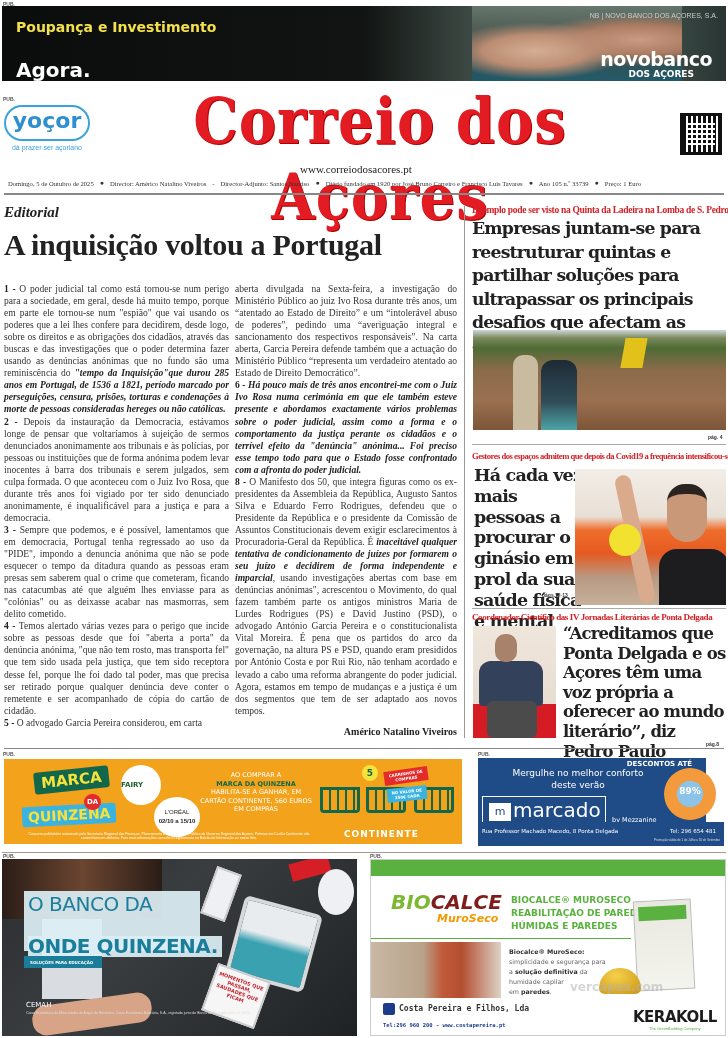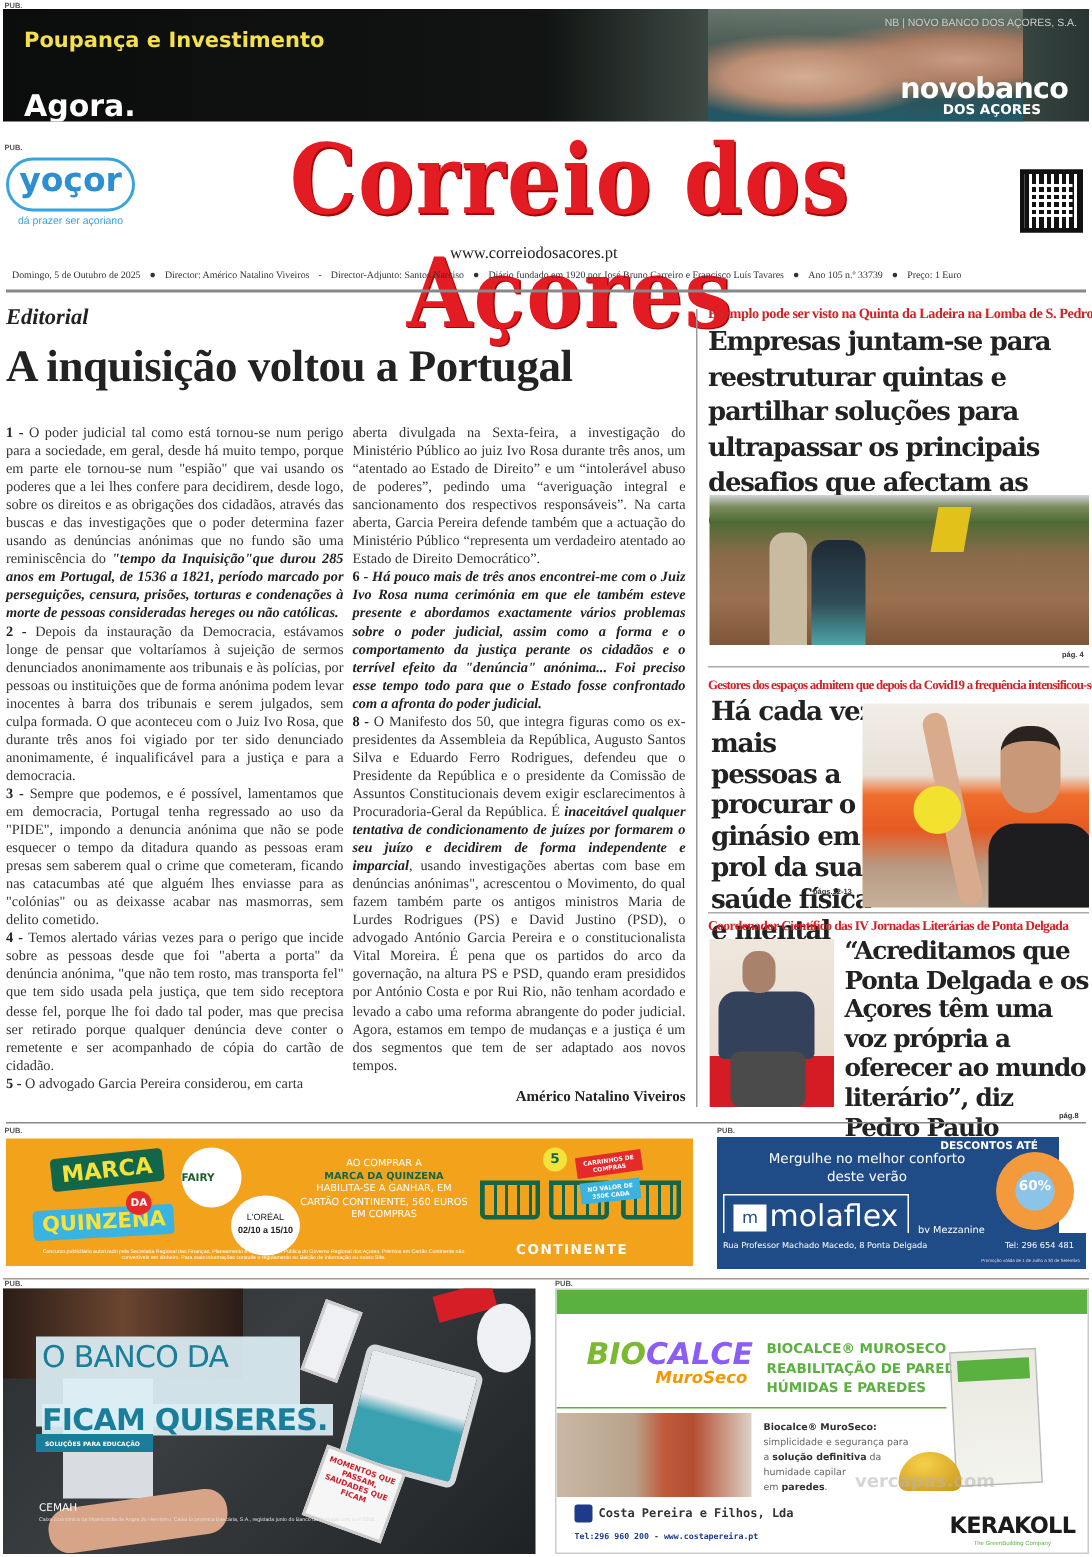--- a/index.html
+++ b/index.html
@@ -231,23 +231,23 @@
   <div class="five">5</div>
   <div class="bubble">CARRINHOS DE COMPRAS</div>
   <div class="bubble2">NO VALOR DE 350€ CADA</div>
   <div class="logo">CONTINENTE</div>
 </div>
 
 <div class="pub" style="left:478px;top:751px">PUB.</div>
 <div id="ad-molaflex">
   <div class="desc">DESCONTOS ATÉ</div>
   <div class="ring"></div>
-  <div class="pct">60%</div>
+  <div class="pct">89%</div>
   <div class="tagline">Mergulhe no melhor conforto deste verão</div>
-  <div class="logo"><span class="mm">m</span><span>molaflex</span></div>
+  <div class="logo"><span class="mm">m</span><span>marcado</span></div>
   <div class="by">by Mezzanine</div>
 </div>
 <div id="ad-molaflex-bottom">
   <div class="addr">Rua Professor Machado Macedo, 8 Ponta Delgada</div>
   <div class="tel">Tel: 296 654 481</div>
   <div class="promo">Promoção válida de 1 de Julho a 30 de Setembro</div>
 </div>
 
 <div class="rule" style="left:2px;top:852px;width:724px;height:1px;background:#a98"></div>
 
@@ -256,30 +256,30 @@
   <div class="hair"></div>
   <div class="shirt"></div>
   <div class="red"></div>
   <div class="patch3"></div>
   <div class="patch4"></div>
   <div class="patch"></div>
   <div class="patch2">MOMENTOS QUE PASSAM, SAUDADES QUE FICAM</div>
   <div class="hand"></div>
   <div class="box"></div>
   <div class="l1">O BANCO DA</div>
-  <div class="l3">FICAM QUISERES.</div>
+  <div class="l3">ONDE QUINZENA.</div>
   <div class="btn">SOLUÇÕES PARA EDUCAÇÃO</div>
   <div class="cemah">CEMAH</div>
   <div class="fine">Caixa Económica da Misericórdia de Angra do Heroísmo, Caixa Económica Bancária, S.A., registada junto do Banco de Portugal com o nº 0059.</div>
 </div>
 
 <div class="pub" style="left:370px;top:853px">PUB.</div>
 <div id="ad-bio">
   <div class="bar"></div>
-  <div class="logo1"><span>BIO</span><span style="color:#8b5cf6">CALCE</span></div>
+  <div class="logo1"><span>BIO</span><span style="color:#7f1d1d">CALCE</span></div>
   <div class="logo2">MuroSeco</div>
   <div class="headline">
     <span>BIOCALCE® MUROSECO</span><br>
     <span>REABILITAÇÃO DE PAREDES</span><br>
     <span>HÚMIDAS E PAREDES</span>
   </div>
   <div class="gline"></div>
   <div class="wall"></div>
   <div class="body">
     <b>Biocalce® MuroSeco:</b><br>

